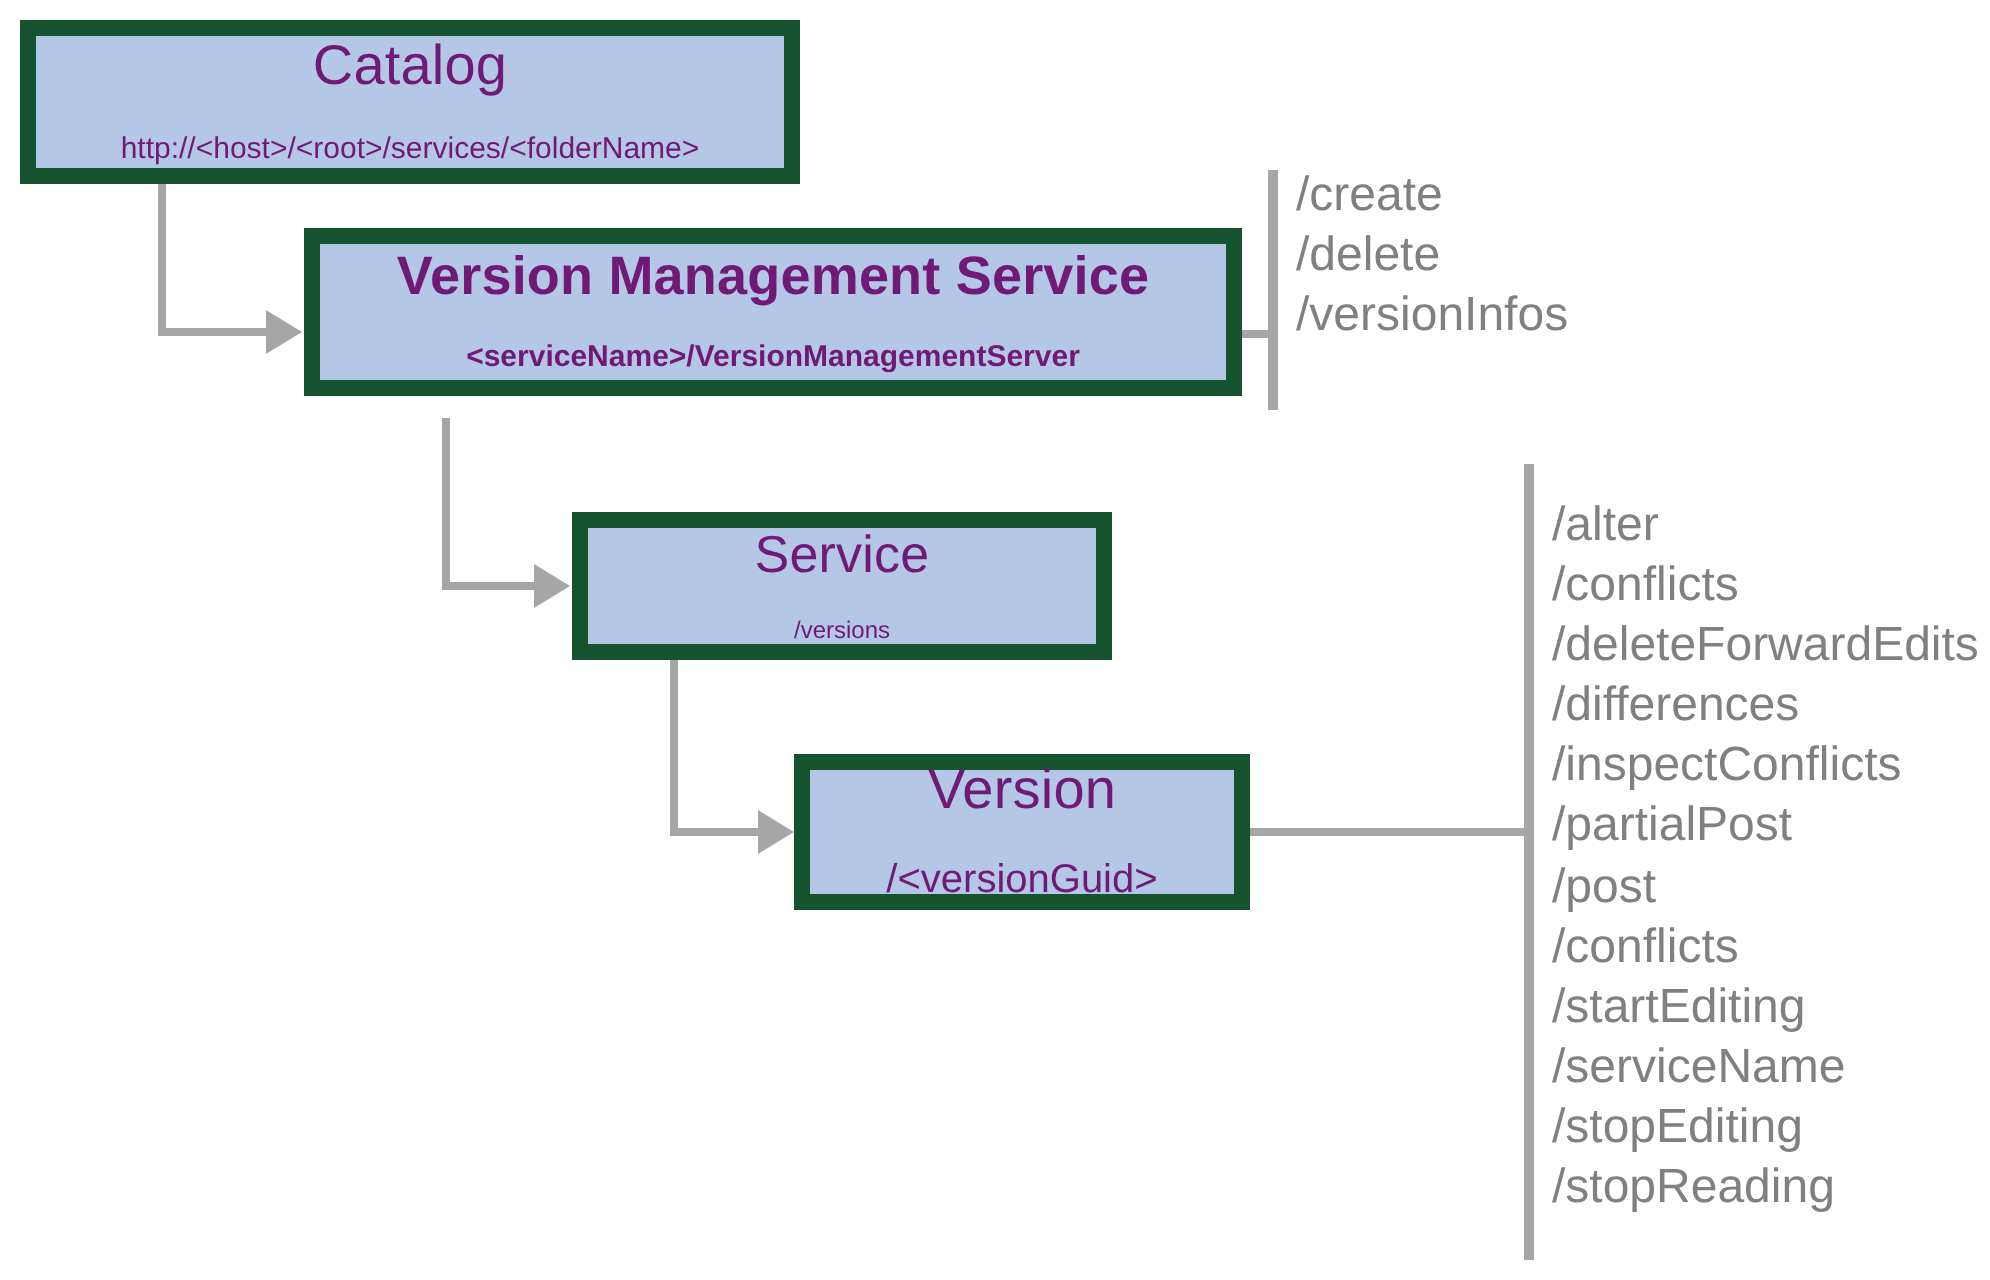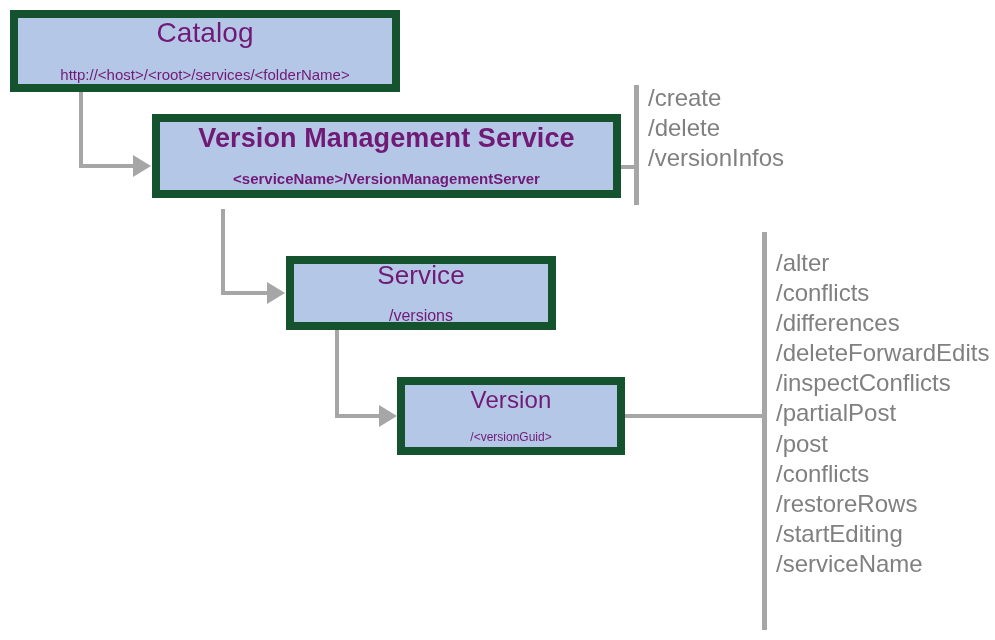--- a/index.html
+++ b/index.html
@@ -47,25 +47,25 @@
 
   #node-catalog      { left: 10px;  top: 10px;  width: 390px; height: 82px; }
   #node-catalog .node-title { font-size: 28px; }
   #node-catalog .node-sub   { font-size: 15px; }
 
   #node-vms          { left: 152px; top: 114px; width: 469px; height: 84px; font-weight: bold; }
   #node-vms .node-title { font-size: 27px; }
 
   #node-versions     { left: 286px; top: 256px; width: 270px; height: 74px; }
   #node-versions .node-title { font-size: 26px; }
-  #node-versions .node-sub   { font-size: 16px; }
+  #node-versions .node-sub   { font-size: 12px; }
 
   #node-version      { left: 397px; top: 377px; width: 228px; height: 78px; }
-  #node-version .node-title { font-size: 24px; }
-  #node-version .node-sub   { font-size: 12px; }
+  #node-version .node-title { font-size: 28px; }
+  #node-version .node-sub   { font-size: 20px; }
 
   
   .conn-seg {
     position: absolute;
     background: #a6a6a6;
     z-index: 1;
   }
   .conn-v { width: 4px; }
   .conn-h { height: 4px; }
 
@@ -163,25 +163,26 @@
         <li class="endpoint-item">/delete</li>
         <li class="endpoint-item">/versionInfos</li>
       </ul>
   </div>
 
   <div class="endpoint-group" id="group-version">
     <div class="endpoint-bar"></div>
     <ul class="endpoint-list">
         <li class="endpoint-item">/alter</li>
         <li class="endpoint-item">/conflicts</li>
+        <li class="endpoint-item">/deleteForwardEdits</li>
         <li class="endpoint-item">/differences</li>
-        <li class="endpoint-item">/deleteForwardEdits</li>
         <li class="endpoint-item">/inspectConflicts</li>
         <li class="endpoint-item">/partialPost</li>
         <li class="endpoint-item">/post</li>
         <li class="endpoint-item">/conflicts</li>
-        <li class="endpoint-item">/restoreRows</li>
         <li class="endpoint-item">/startEditing</li>
         <li class="endpoint-item">/serviceName</li>
+        <li class="endpoint-item">/stopEditing</li>
+        <li class="endpoint-item">/stopReading</li>
       </ul>
   </div>
 
 </div>
 
 </body></html>

